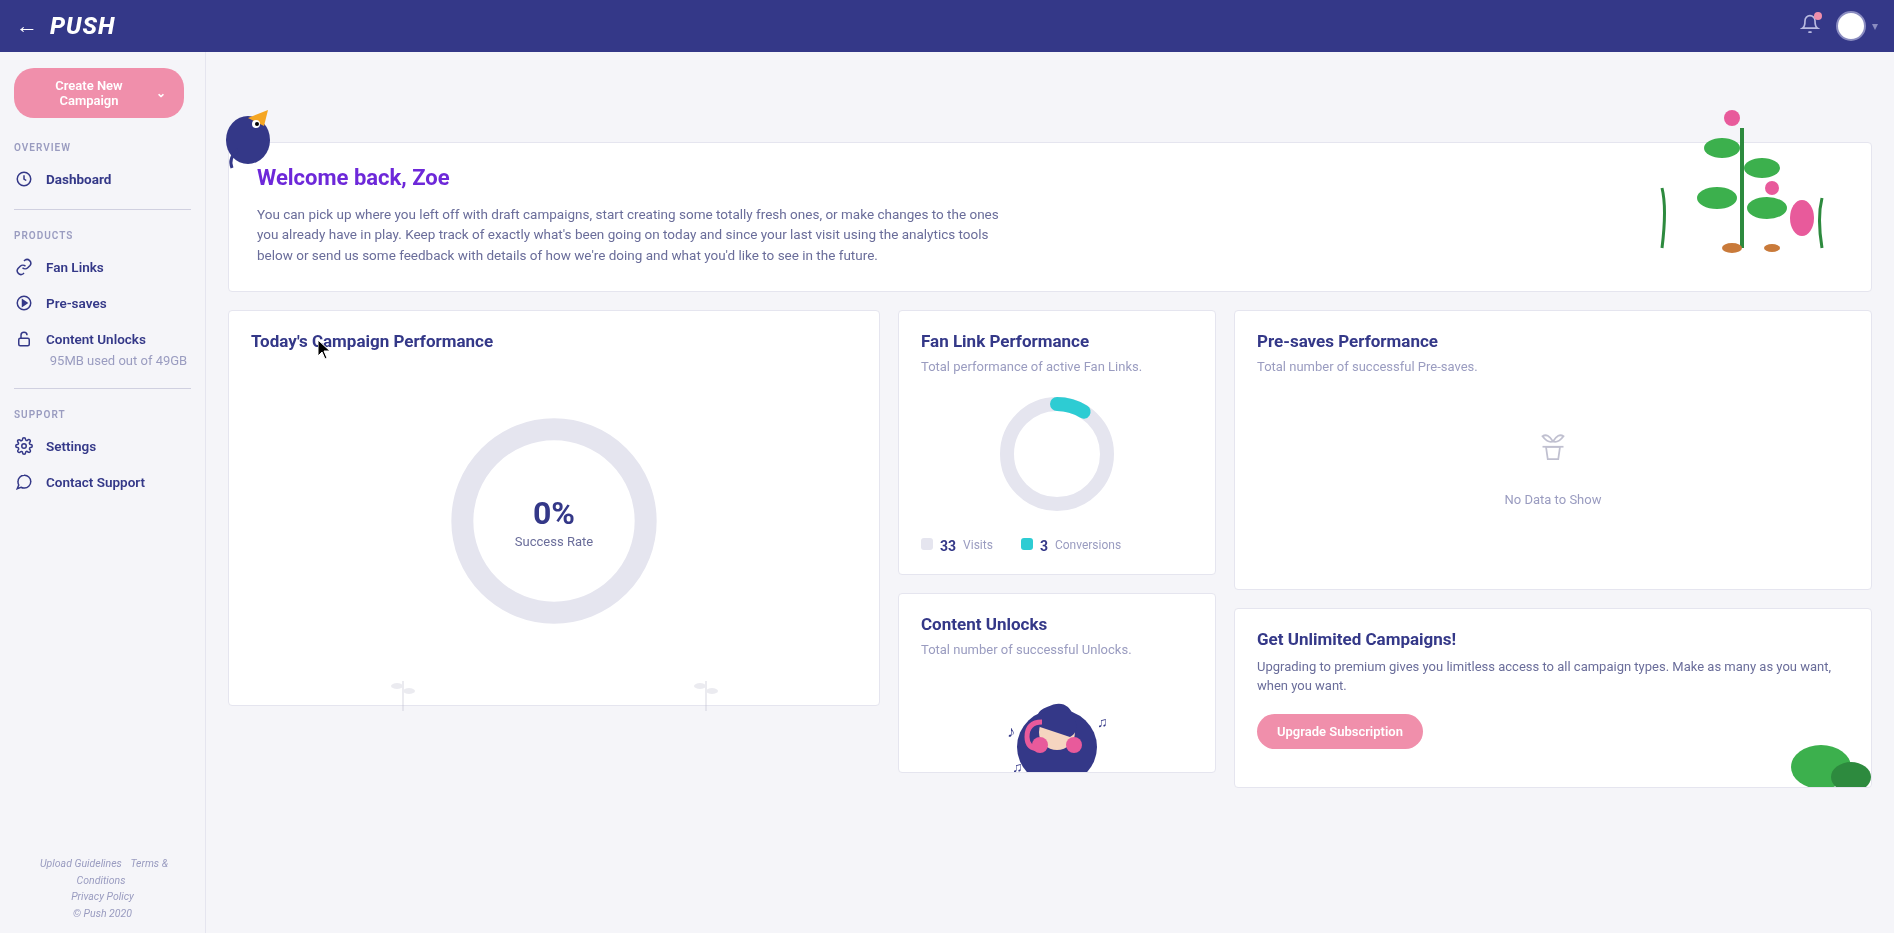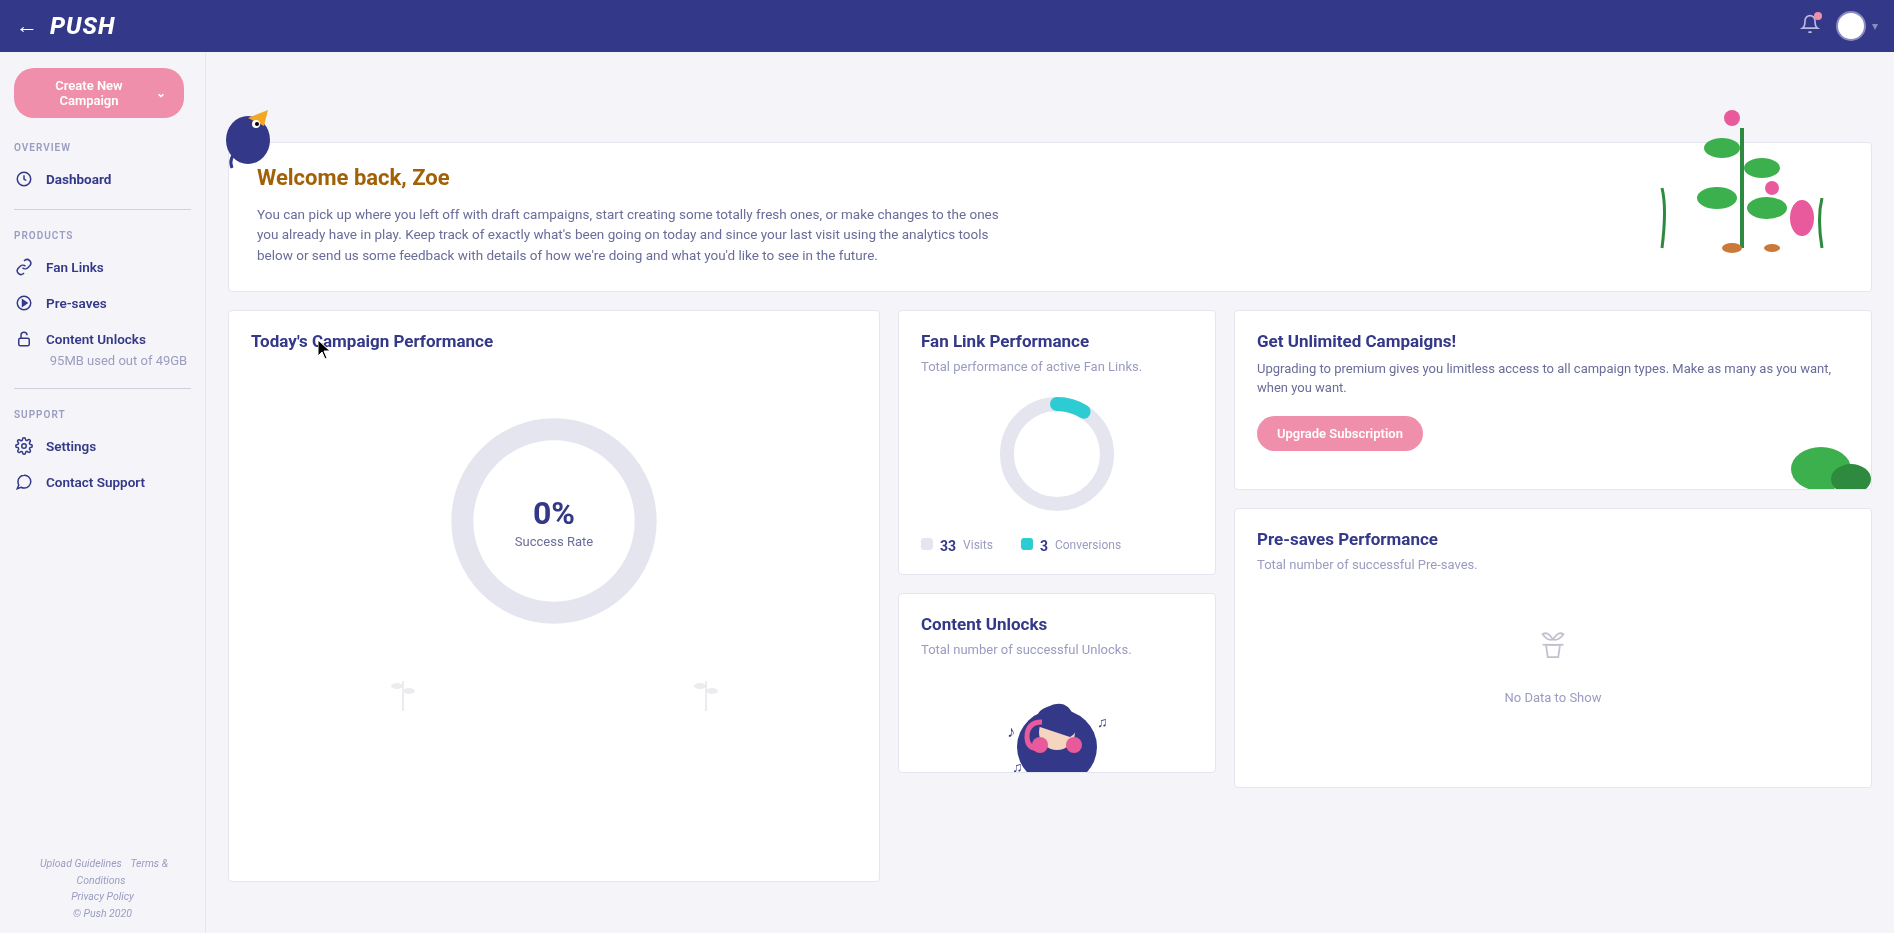--- a/index.html
+++ b/index.html
@@ -28,21 +28,21 @@
 .nav-item .icon { width:20px; height:20px; margin-right:12px; display:flex; align-items:center; justify-content:center; }
 .nav-item.active { font-weight:700; }
 .nav-sub { font-size:13px; color:#9a9cc0; margin-left:32px; margin-top:-4px; margin-bottom:8px;text-align:center; }
 .sidebar-footer { margin-top:auto; text-align:center; font-size:10.5px; color:#9a9cc0; line-height:1.6;font-style:italic; }
 .sidebar-footer a { color:#9a9cc0; text-decoration:none; margin:0 3px; }
 
 .main { flex:1; overflow-y:auto; padding:40px 22px 0 22px; position:relative; }
 
 .welcome-wrap { position:relative; padding-top:50px; }
 .welcome { background:#fff; border:1px solid #e5e5ef; border-radius:4px; padding:22px 28px 26px; position:relative; }
-.welcome h1 { font-size:22px; font-weight:700; color:#a16207; margin-bottom:14px; }
+.welcome h1 { font-size:22px; font-weight:700; color:#6d28d9; margin-bottom:14px; }
 .welcome p { font-size:13.5px; color:#6a6d9a; line-height:1.5; max-width:760px; }
 .bird { position:absolute; left:-8px; top:8px; z-index:2; }
 .plants { position:absolute; right:20px; top:-4px; z-index:2; }
 
 .grid { display:grid; grid-template-columns: 652px 318px 1fr; gap:18px; margin-top:18px; }
 .card { background:#fff; border:1px solid #e5e5ef; border-radius:4px; padding:20px 22px; }
 .card h2 { font-size:17px; font-weight:700; color:#343888; margin-bottom:8px; }
 .card .sub { font-size:13px; color:#9a9cc0; margin-bottom:20px; }
 
 .donut-big { position:relative; width:220px; height:220px; margin:60px auto 0; }
@@ -195,21 +195,21 @@
             <ellipse cx="100" cy="160" rx="10" ry="5" fill="#c97a3a"></ellipse>
             <ellipse cx="140" cy="160" rx="8" ry="4" fill="#c97a3a"></ellipse>
           </svg>
         <div class="welcome">
           <h1>Welcome back, Zoe</h1>
           <p>You can pick up where you left off with draft campaigns, start creating some totally fresh ones, or make changes to the ones you already have in play. Keep track of exactly what's been going on today and since your last visit using the analytics tools below or send us some feedback with details of how we're doing and what you'd like to see in the future.</p>
         </div>
       </div>
 
       <div class="grid">
-        <div class="card" style="height:572px">
+        <div class="card" style="height:396px">
           <h2>Today's Campaign Performance</h2>
           <div class="donut-big">
             <svg viewBox="0 0 120 120">
                 <circle cx="60" cy="60" r="50" fill="none" stroke="#e5e5ef" stroke-width="12"></circle>
               </svg>
             <div class="center">
               <div class="val">0%</div>
               <div class="lab">Success Rate</div>
             </div>
           </div>
@@ -262,44 +262,44 @@
               <circle cx="48" cy="68" r="8" fill="#e85a9b"></circle>
               <circle cx="82" cy="68" r="8" fill="#e85a9b"></circle>
               <text x="15" y="60" font-size="16" fill="#343888">♪</text>
               <text x="105" y="50" font-size="14" fill="#343888">♫</text>
               <text x="20" y="95" font-size="14" fill="#343888">♫</text>
             </svg>
           </div>
         </div>
 
         <div style="display:flex;flex-direction:column;gap:18px">
-          <div class="card upgrade-card" style="height:180px;overflow:hidden;position:relative">
-            <h2>Get Unlimited Campaigns!</h2>
-            <p>Upgrading to premium gives you limitless access to all campaign types. Make as many as you want, when you want.</p>
-            <button class="upgrade-btn">
-              <span>Upgrade Subscription</span>
-            </button>
-            <svg style="position:absolute;right:-10px;bottom:-20px" width="120" height="80">
-                <ellipse cx="60" cy="40" rx="30" ry="22" fill="#3cb04d"></ellipse>
-                <ellipse cx="90" cy="50" rx="20" ry="15" fill="#2d8a3e"></ellipse>
-              </svg>
-          </div>
-
           <div class="card" style="height:280px">
             <h2>Pre-saves Performance</h2>
             <div class="sub">Total number of successful Pre-saves.</div>
             <div class="empty">
               <svg viewBox="0 0 48 48">
                   <path d="M24 20 Q18 10 12 14 Q18 22 24 20 Q30 10 36 14 Q30 22 24 20" fill="none" stroke="#c0c0d0" stroke-width="2"></path>
                   <path d="M16 26 L32 26 L30 40 L18 40 Z" fill="none" stroke="#c0c0d0" stroke-width="2"></path>
                   <line x1="12" y1="26" x2="36" y2="26" stroke="#c0c0d0" stroke-width="2"></line>
                 </svg>
               <div class="empty-text">No Data to Show</div>
             </div>
           </div>
+
+          <div class="card upgrade-card" style="height:180px;overflow:hidden;position:relative">
+            <h2>Get Unlimited Campaigns!</h2>
+            <p>Upgrading to premium gives you limitless access to all campaign types. Make as many as you want, when you want.</p>
+            <button class="upgrade-btn">
+              <span>Upgrade Subscription</span>
+            </button>
+            <svg style="position:absolute;right:-10px;bottom:-20px" width="120" height="80">
+                <ellipse cx="60" cy="40" rx="30" ry="22" fill="#3cb04d"></ellipse>
+                <ellipse cx="90" cy="50" rx="20" ry="15" fill="#2d8a3e"></ellipse>
+              </svg>
+          </div>
         </div>
       </div>
     </main>
   </div>
 </div>
 
 <svg class="cursor" viewBox="0 0 14 20">
     <path d="M0 0 L0 16 L4 12 L7 19 L9 18 L6 11 L12 11 Z" fill="#000" stroke="#fff" stroke-width="1"></path>
   </svg>
 

